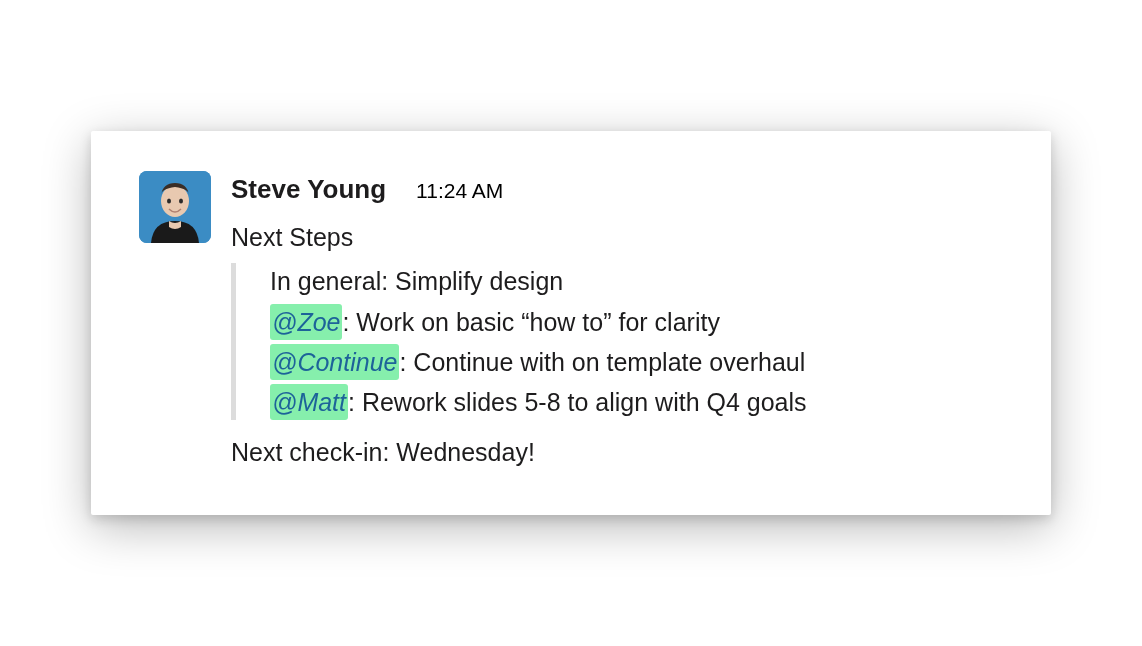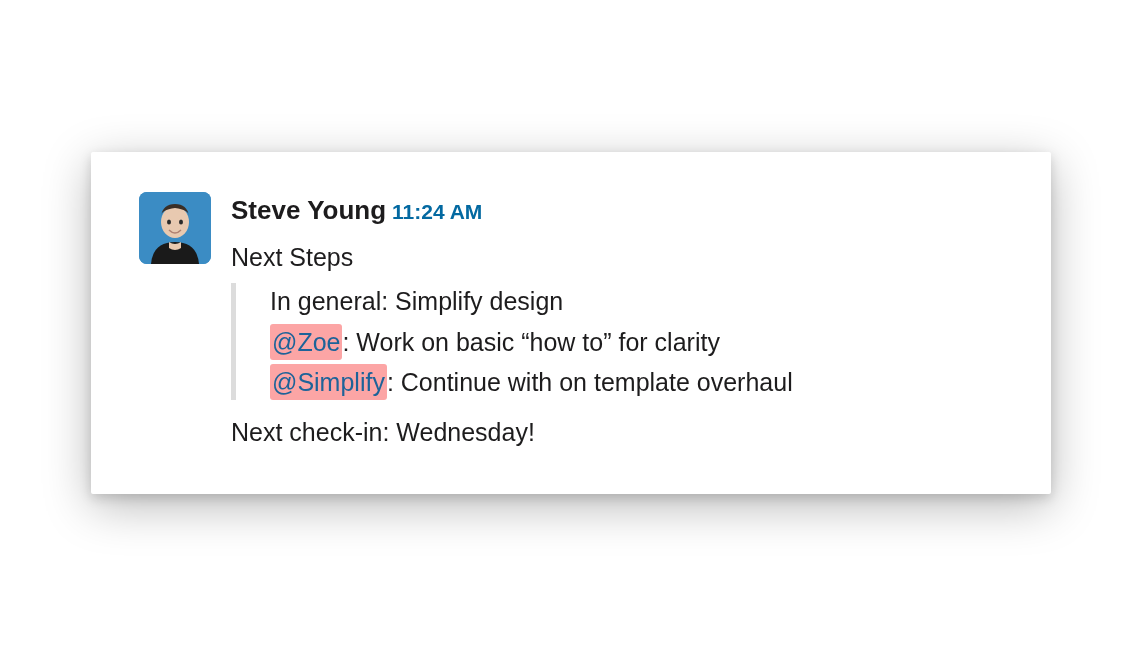--- a/index.html
+++ b/index.html
@@ -38,49 +38,50 @@
     }
     .message-body {
       flex: 1;
       font-size: 25px;
       line-height: 1.45;
       color: #1d1c1d;
     }
     .message-header {
       display: flex;
       align-items: baseline;
-      gap: 6px;
+      gap: 30px;
       margin-bottom: 2px;
     }
     .sender-name {
       font-weight: 900;
       font-size: 26px;
       color: #1d1c1d;
     }
     .timestamp {
       font-size: 21px;
-      color: #0369a1;
-      font-weight: 700;
+      color: #000000;
+      font-weight: 400;
     }
     .intro-line {
       margin-top: 10px;
     }
     .quote-block {
       border-left: 5px solid #dcdcdc;
       padding-left: 18px;
       margin: 8px 0 14px 0;
     }
     .quote-line {
       margin: 4px 16px;
     }
     .mention {
-      background: #fca5a5;
+      background: #86efac;
       color: #1d6399;
       padding: 4px 2px;
       border-radius: 3px;
+      font-style: italic;
     }
     .closing-line {
     }
   </style>
 </head>
 <body>
 
 <div class="message-card">
   <div class="avatar">
     <svg viewBox="0 0 72 72">
@@ -99,18 +100,21 @@
       <span class="sender-name">Steve Young</span>
       <span class="timestamp">11:24 AM</span>
     </div>
     <div class="intro-line">Next Steps</div>
     <div class="quote-block">
       <div class="quote-line">In general: Simplify design</div>
       <div class="quote-line">
         <span class="mention">@Zoe</span><span>: Work on basic “how to” for clarity</span>
       </div>
       <div class="quote-line">
-        <span class="mention">@Simplify</span><span>: Continue with on template overhaul</span>
+        <span class="mention">@Continue</span><span>: Continue with on template overhaul</span>
+      </div>
+      <div class="quote-line">
+        <span class="mention">@Matt</span><span>: Rework slides 5-8 to align with Q4 goals</span>
       </div>
     </div>
     <div class="closing-line">Next check-in: Wednesday!</div>
   </div>
 </div>
 
 </body></html>

